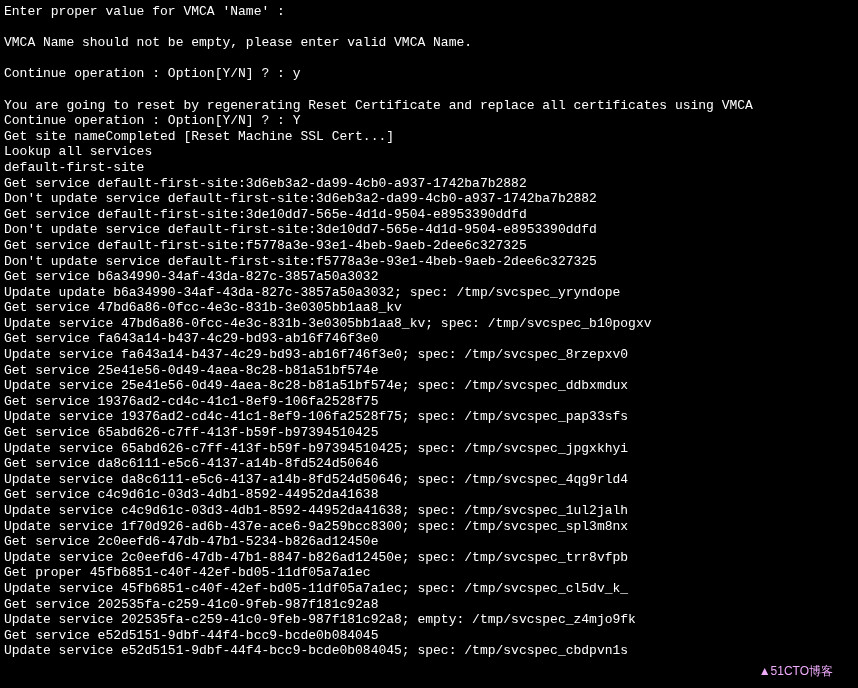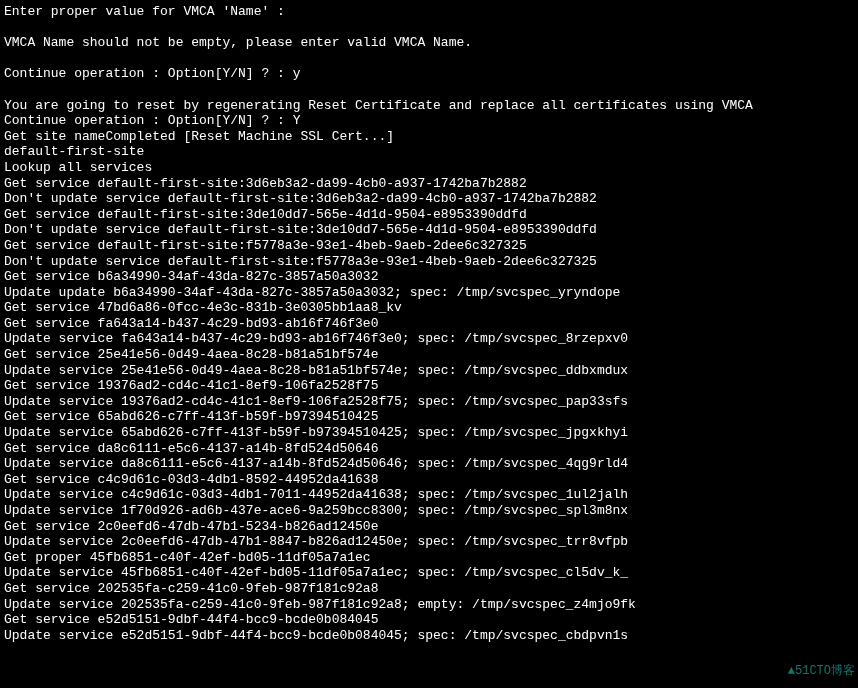--- a/index.html
+++ b/index.html
@@ -19,62 +19,63 @@
       overflow: hidden;
       position: relative;
     }
     .terminal-line {
       white-space: pre;
       min-height: 1.2em;
     }
     .watermark {
       position: absolute;
       bottom: 10px;
-      right: 3px;
-      color: #0f766e;
+      right: 25px;
+      color: #f0abfc;
       font-size: 12px;
-      font-family: Liberation Mono, monospace;
+      font-family: Liberation Sans, sans-serif;
     }
   </style>
 </head>
 <body>
 
 <div id="terminal-container">
     <div class="terminal-line">Enter proper value for VMCA 'Name' :</div>
     <div class="terminal-line"></div>
     <div class="terminal-line">VMCA Name should not be empty, please enter valid VMCA Name.</div>
     <div class="terminal-line"></div>
     <div class="terminal-line">Continue operation : Option[Y/N] ? : y</div>
     <div class="terminal-line"></div>
     <div class="terminal-line">You are going to reset by regenerating Reset Certificate and replace all certificates using VMCA</div>
     <div class="terminal-line">Continue operation : Option[Y/N] ? : Y</div>
     <div class="terminal-line">Get site nameCompleted [Reset Machine SSL Cert...]</div>
+    <div class="terminal-line">Lookup all services</div>
     <div class="terminal-line">default-first-site</div>
-    <div class="terminal-line">Lookup all services</div>
     <div class="terminal-line">Get service default-first-site:3d6eb3a2-da99-4cb0-a937-1742ba7b2882</div>
     <div class="terminal-line">Don't update service default-first-site:3d6eb3a2-da99-4cb0-a937-1742ba7b2882</div>
     <div class="terminal-line">Get service default-first-site:3de10dd7-565e-4d1d-9504-e8953390ddfd</div>
     <div class="terminal-line">Don't update service default-first-site:3de10dd7-565e-4d1d-9504-e8953390ddfd</div>
     <div class="terminal-line">Get service default-first-site:f5778a3e-93e1-4beb-9aeb-2dee6c327325</div>
     <div class="terminal-line">Don't update service default-first-site:f5778a3e-93e1-4beb-9aeb-2dee6c327325</div>
     <div class="terminal-line">Get service b6a34990-34af-43da-827c-3857a50a3032</div>
     <div class="terminal-line">Update update b6a34990-34af-43da-827c-3857a50a3032; spec: /tmp/svcspec_yryndope</div>
     <div class="terminal-line">Get service 47bd6a86-0fcc-4e3c-831b-3e0305bb1aa8_kv</div>
+    <div class="terminal-line">Update service 47bd6a86-0fcc-4e3c-831b-3e0305bb1aa8_kv; spec: /tmp/svcspec_b10pogxv</div>
     <div class="terminal-line">Get service fa643a14-b437-4c29-bd93-ab16f746f3e0</div>
     <div class="terminal-line">Update service fa643a14-b437-4c29-bd93-ab16f746f3e0; spec: /tmp/svcspec_8rzepxv0</div>
     <div class="terminal-line">Get service 25e41e56-0d49-4aea-8c28-b81a51bf574e</div>
     <div class="terminal-line">Update service 25e41e56-0d49-4aea-8c28-b81a51bf574e; spec: /tmp/svcspec_ddbxmdux</div>
     <div class="terminal-line">Get service 19376ad2-cd4c-41c1-8ef9-106fa2528f75</div>
     <div class="terminal-line">Update service 19376ad2-cd4c-41c1-8ef9-106fa2528f75; spec: /tmp/svcspec_pap33sfs</div>
     <div class="terminal-line">Get service 65abd626-c7ff-413f-b59f-b97394510425</div>
     <div class="terminal-line">Update service 65abd626-c7ff-413f-b59f-b97394510425; spec: /tmp/svcspec_jpgxkhyi</div>
     <div class="terminal-line">Get service da8c6111-e5c6-4137-a14b-8fd524d50646</div>
     <div class="terminal-line">Update service da8c6111-e5c6-4137-a14b-8fd524d50646; spec: /tmp/svcspec_4qg9rld4</div>
     <div class="terminal-line">Get service c4c9d61c-03d3-4db1-8592-44952da41638</div>
-    <div class="terminal-line">Update service c4c9d61c-03d3-4db1-7011-44952da41638; spec: /tmp/svcspec_1ul2jalh</div>
+    <div class="terminal-line">Update service c4c9d61c-03d3-4db1-8592-44952da41638; spec: /tmp/svcspec_1ul2jalh</div>
     <div class="terminal-line">Update service 1f70d926-ad6b-437e-ace6-9a259bcc8300; spec: /tmp/svcspec_spl3m8nx</div>
     <div class="terminal-line">Get service 2c0eefd6-47db-47b1-5234-b826ad12450e</div>
     <div class="terminal-line">Update service 2c0eefd6-47db-47b1-8847-b826ad12450e; spec: /tmp/svcspec_trr8vfpb</div>
     <div class="terminal-line">Get proper 45fb6851-c40f-42ef-bd05-11df05a7a1ec</div>
     <div class="terminal-line">Update service 45fb6851-c40f-42ef-bd05-11df05a7a1ec; spec: /tmp/svcspec_cl5dv_k_</div>
     <div class="terminal-line">Get service 202535fa-c259-41c0-9feb-987f181c92a8</div>
     <div class="terminal-line">Update service 202535fa-c259-41c0-9feb-987f181c92a8; empty: /tmp/svcspec_z4mjo9fk</div>
     <div class="terminal-line">Get service e52d5151-9dbf-44f4-bcc9-bcde0b084045</div>
     <div class="terminal-line">Update service e52d5151-9dbf-44f4-bcc9-bcde0b084045; spec: /tmp/svcspec_cbdpvn1s</div>
   </div>

